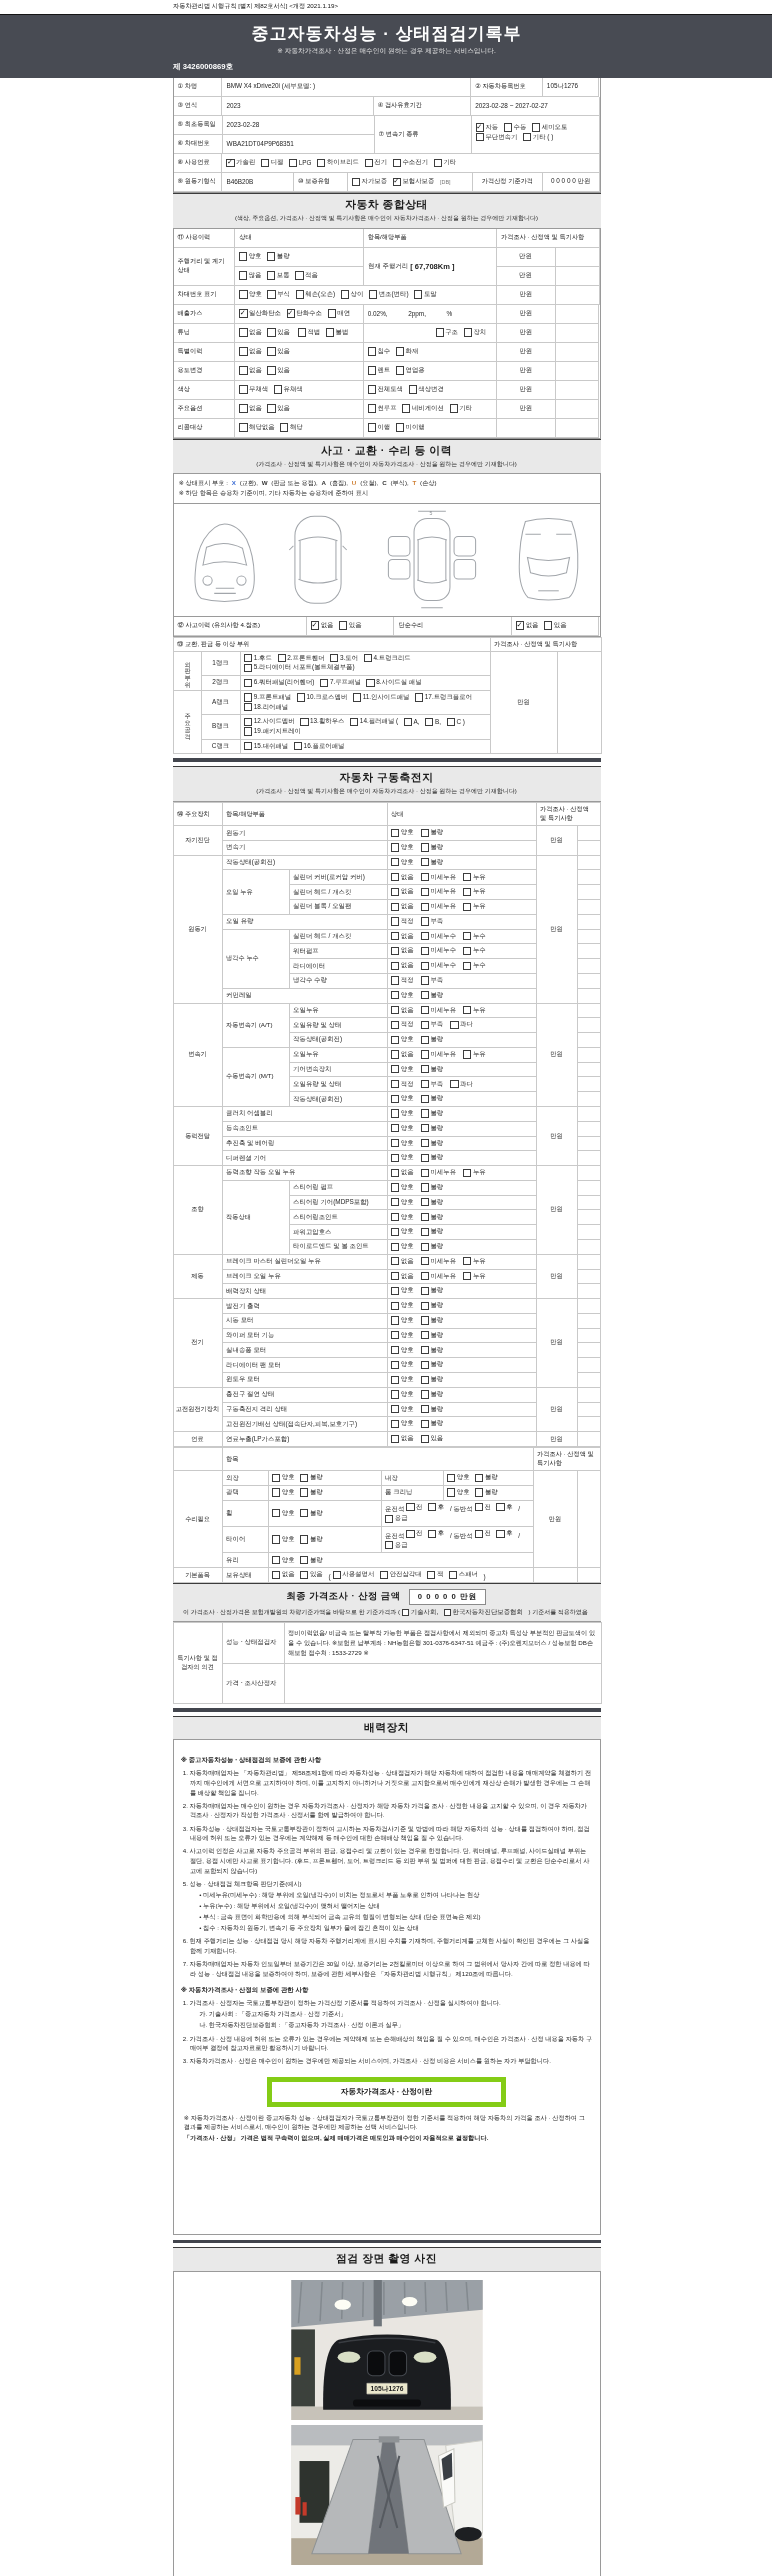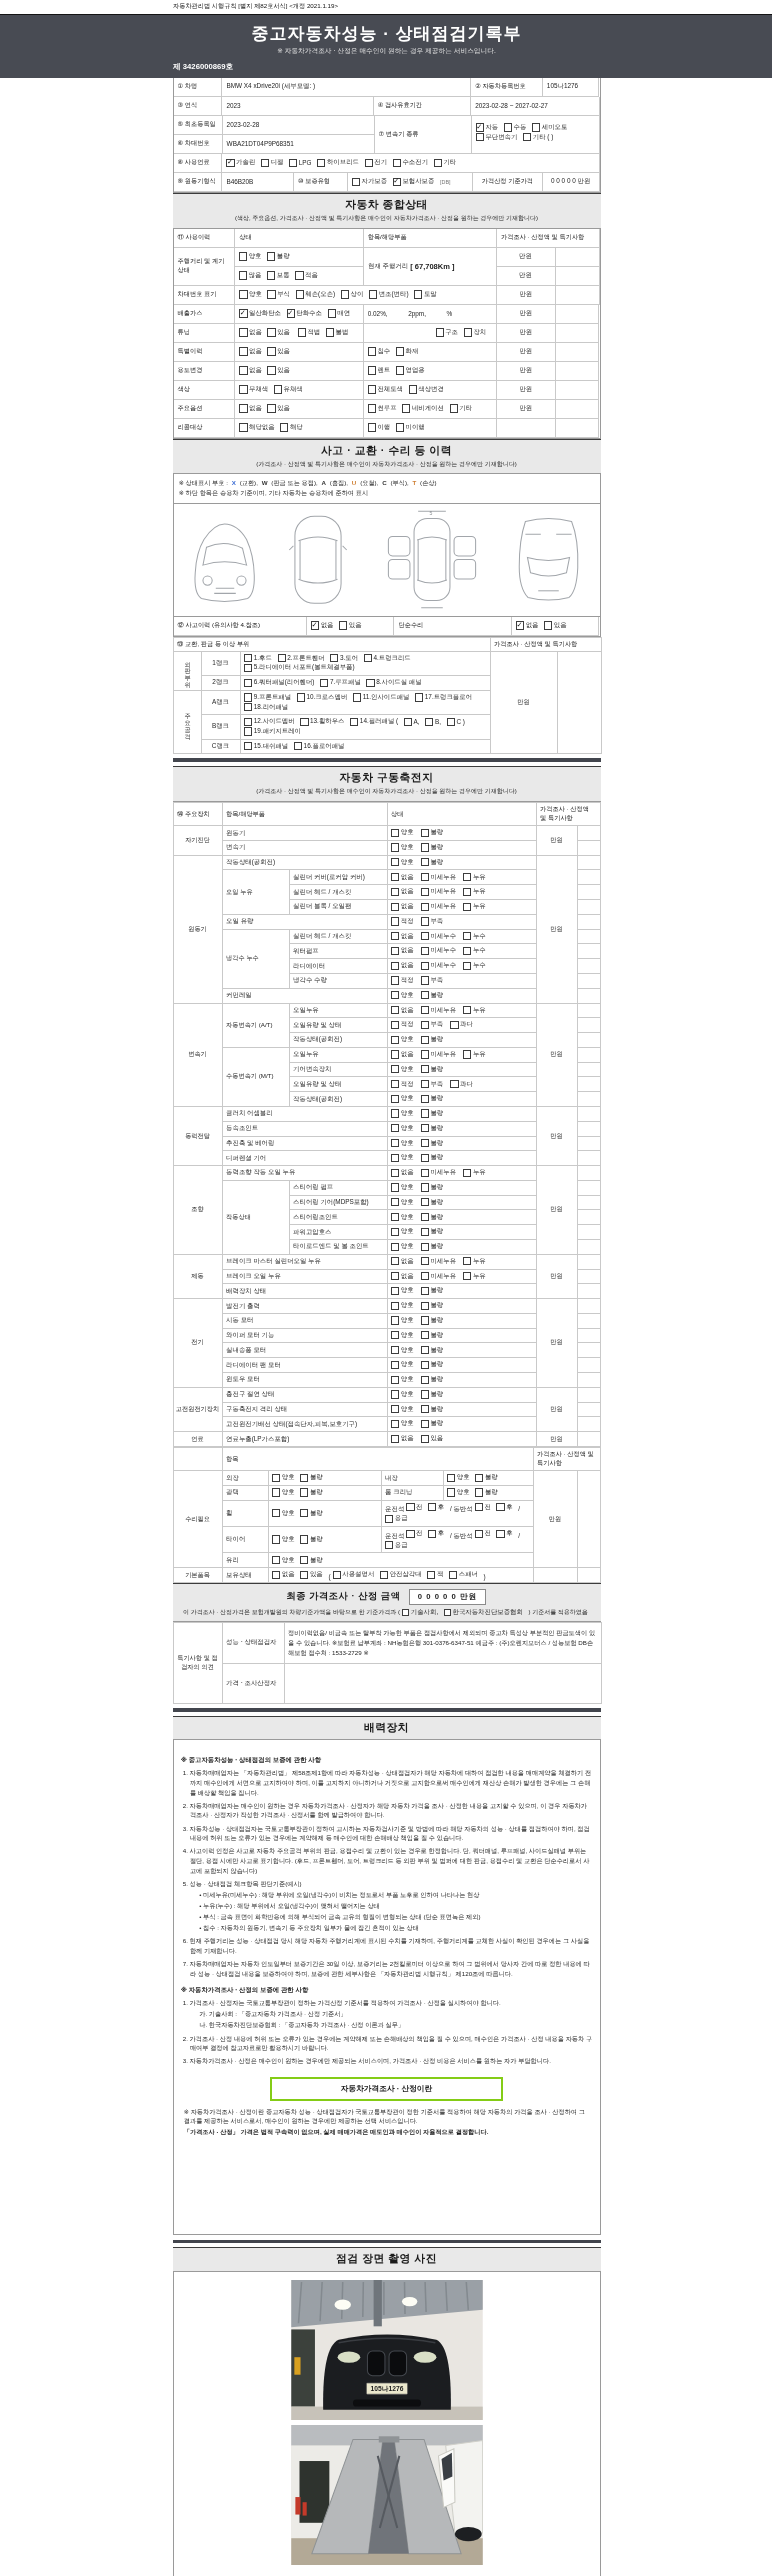--- a/index.html
+++ b/index.html
@@ -48,21 +48,21 @@
   .final-band .lbl{font-size:9.3px;font-weight:bold;letter-spacing:0.5px}
   .final-band .val{border:0.5px solid #8a8a8a;background:#fff;padding:2.1px 8.2px;font-size:7.7px;font-weight:bold;letter-spacing:1px}
   .final-band .nt{font-size:6px;margin-top:3.1px;display:flex;justify-content:center;align-items:center}
   .final-band .nt .cb{width:5.2px;height:5.2px}
   .divider{height:3.6px;background:#42454d;margin:4.1px 0}
   .notice-body{border:0.5px solid #9a9a9a;border-top:none;background:#fff;padding:8.2px 7.2px 10.3px;min-height:495px;box-sizing:border-box}
   .nl{font-size:6.2px;line-height:1.55}
   .nl.h{font-weight:bold;font-size:6.4px;margin:6.2px 0 3.1px}
   .nl.i{margin:3.6px 0 0 1px;padding-left:8.2px;text-indent:-7.2px}
   .nl.s{margin:1.5px 0 0 18.5px;color:#222}
-  .nbox{border:2px solid #84cc16;width:222px;margin:11.3px auto 6.2px;text-align:center;font-weight:bold;font-size:7.7px;padding:4.6px 3.1px}
+  .nbox{border:5px solid #84cc16;width:222px;margin:11.3px auto 6.2px;text-align:center;font-weight:bold;font-size:7.7px;padding:4.6px 3.1px}
   .nboxnote{font-size:6.2px;margin:2.1px 3.1px;line-height:1.5}
   .nboxnote.b2{font-weight:bold}
   .photo-wrap{border:0.5px solid #9a9a9a;border-top:none;background:#fff;text-align:center;padding:8.2px 0 9.3px}
   .photo{display:block;margin:0 auto 5.2px}
   svg{display:block}
 </style>
 </head>
 <body>
 
 <div class="topnote">자동차관리법 시행규칙 [별지 제82호서식] &lt;개정 2021.1.19&gt;</div>

